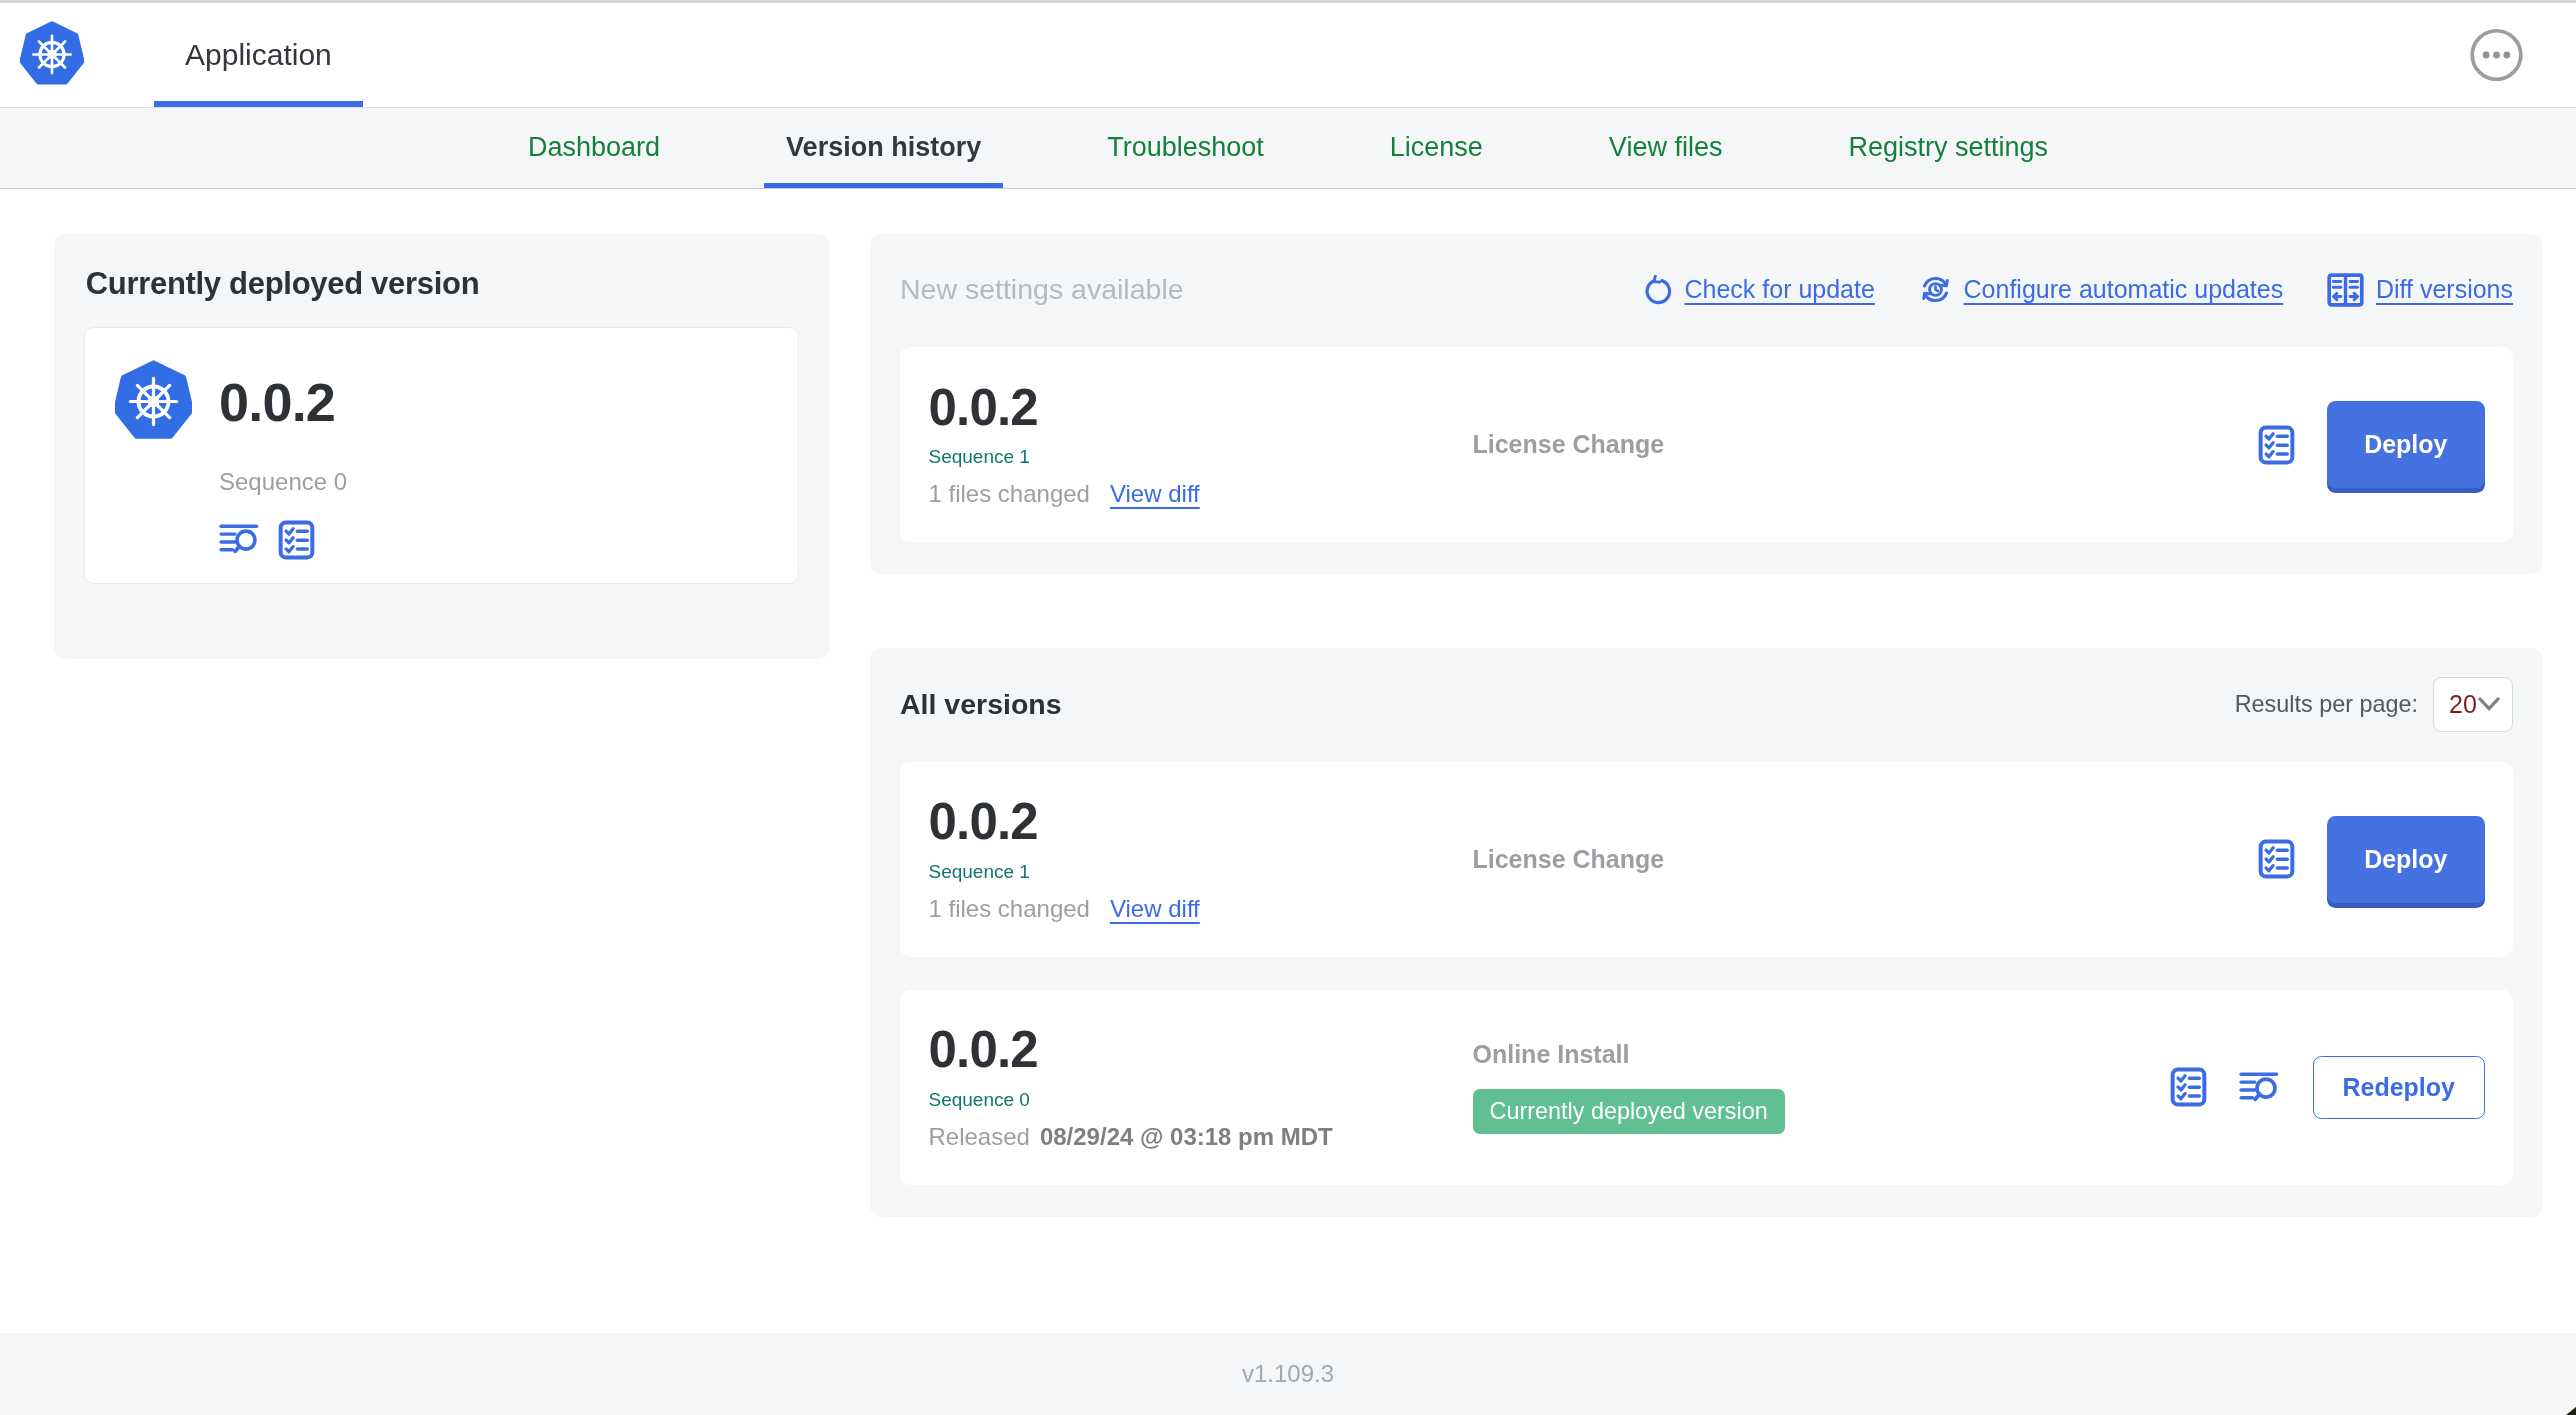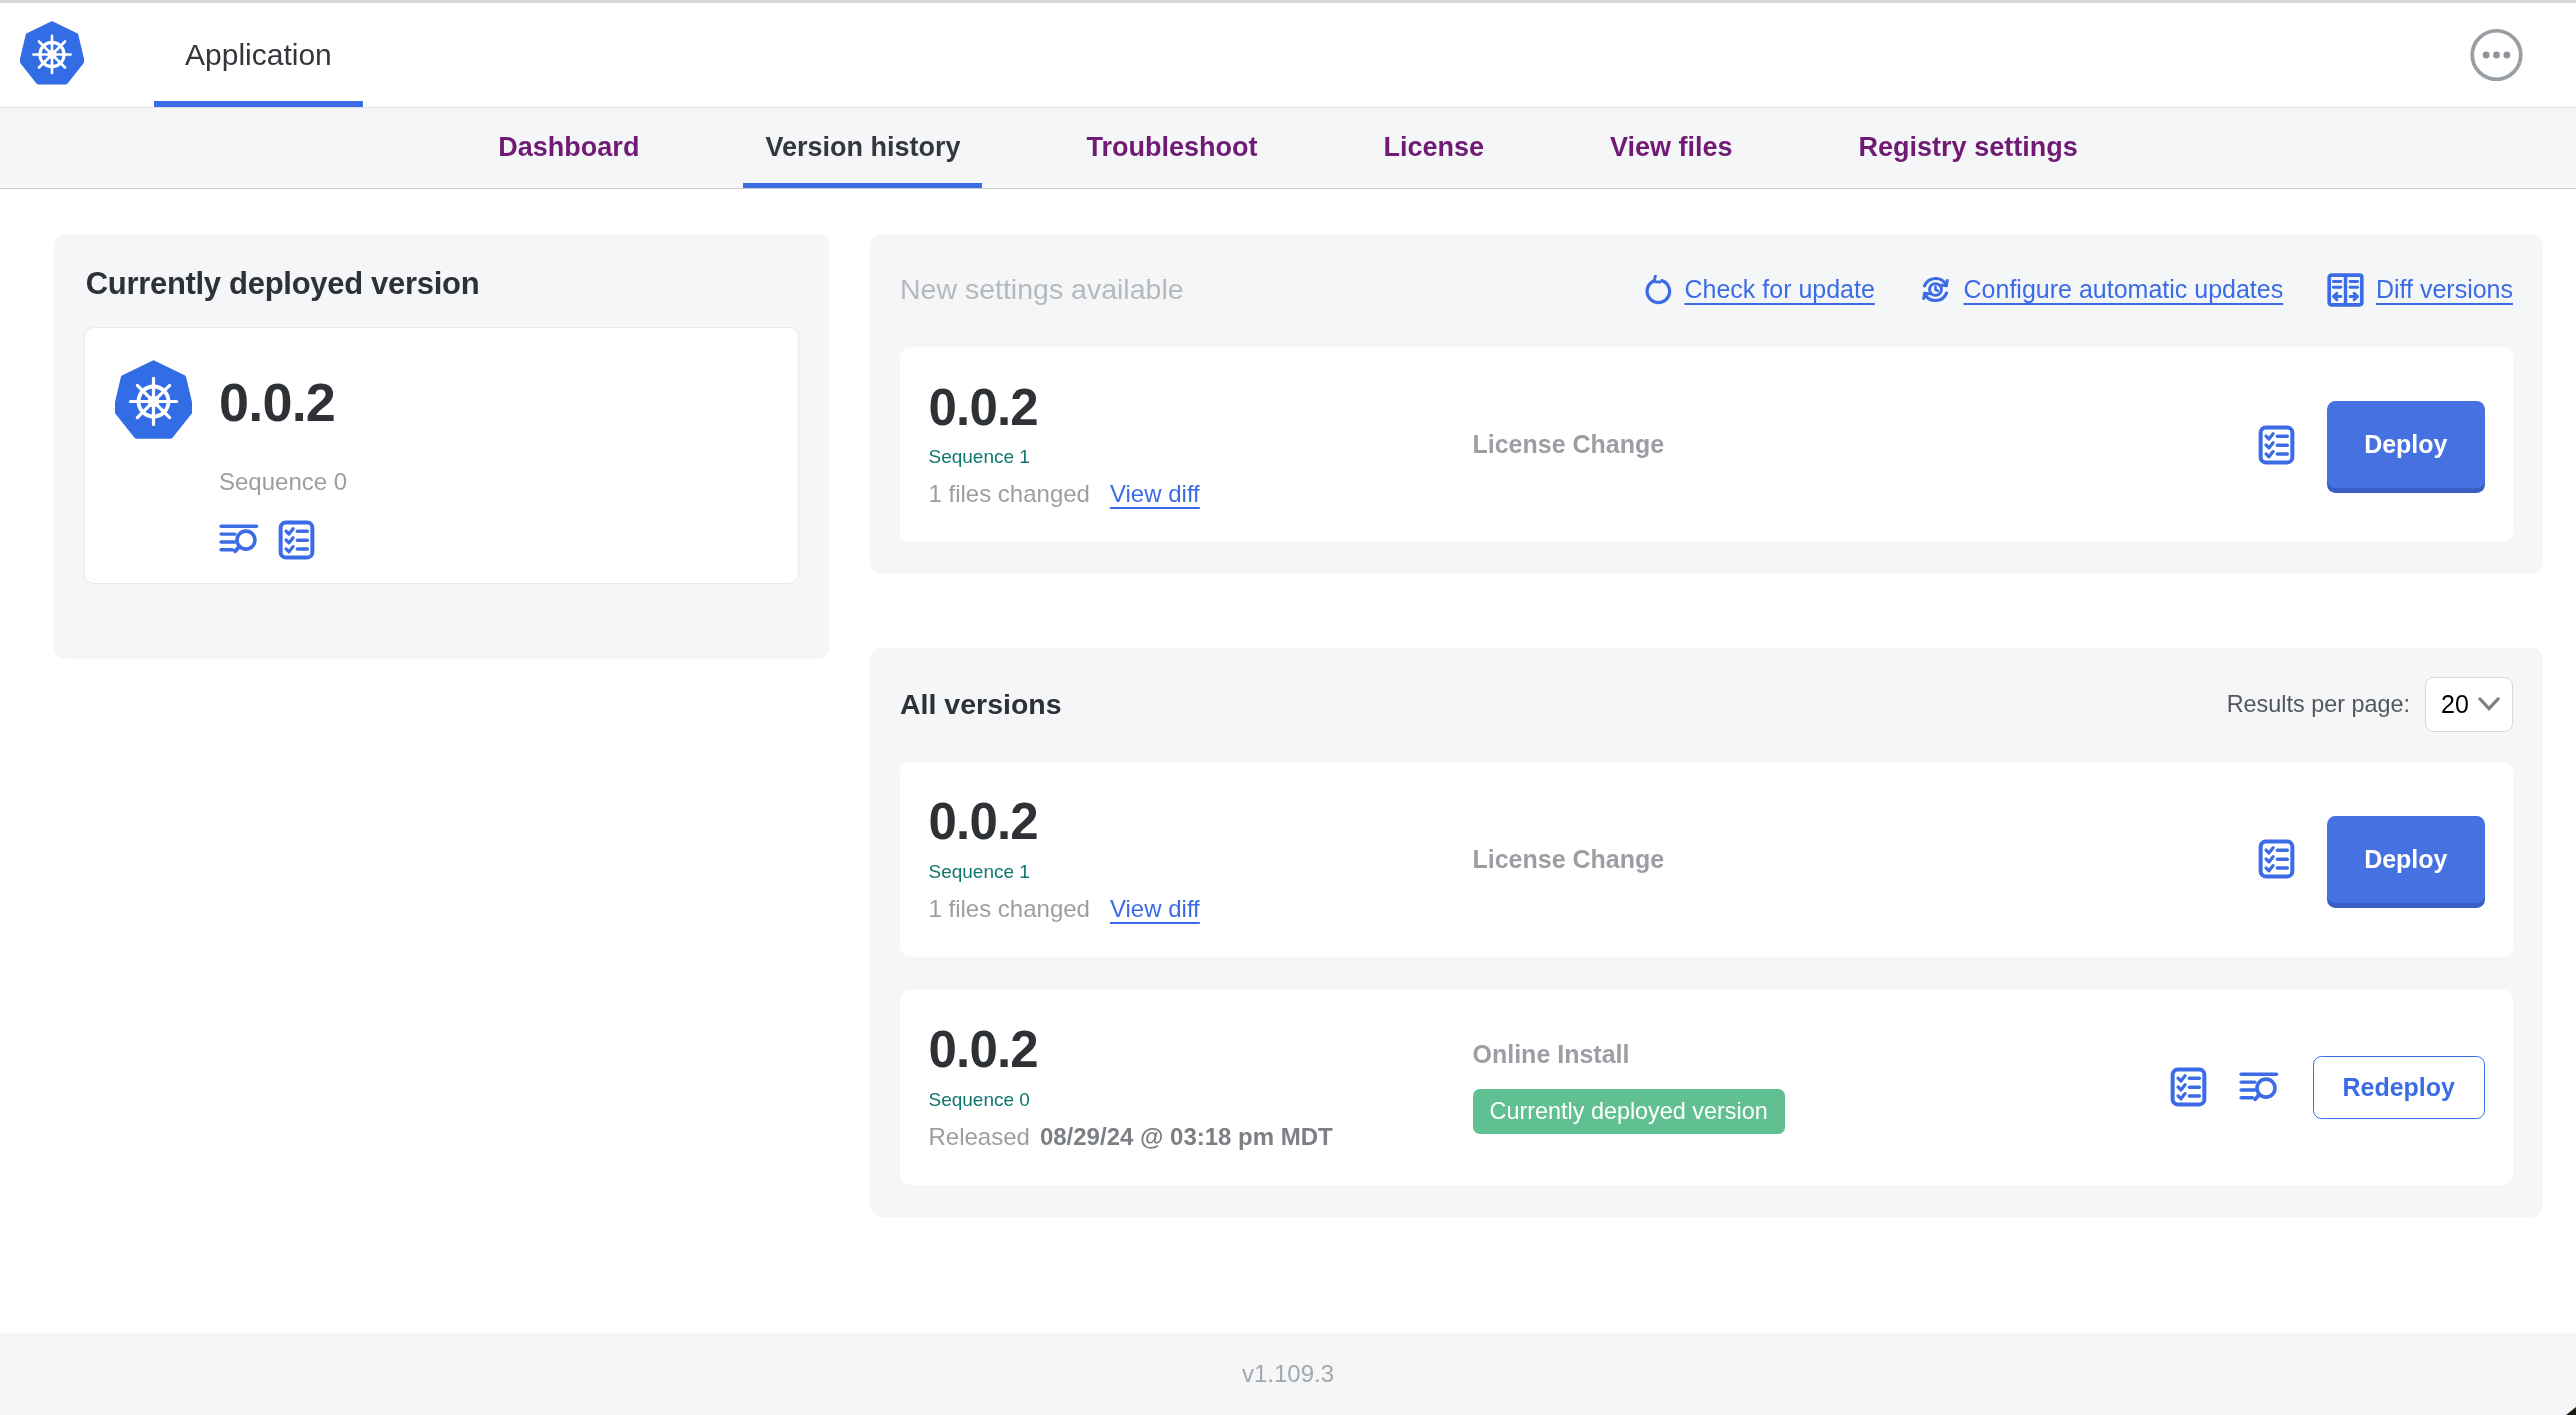--- a/index.html
+++ b/index.html
@@ -16,21 +16,21 @@
   .app-header { height:104px; background:#fff; display:flex; align-items:stretch; padding-left:20px; position:relative; flex:none; }
   .logo-box { align-self:center; width:64px; height:67px; }
   .logo-box svg { display:block; }
   .app-title-wrap { margin-left:70px; position:relative; display:flex; align-items:center; padding:0 31px; cursor:pointer; }
   .app-title { font-size:30px; font-weight:500; color:#33373b; }
   .title-underline { position:absolute; left:0; right:0; bottom:0; height:5.9px; background:var(--accent); }
   .more-btn { position:absolute; right:52px; top:50%; transform:translateY(-50%); width:55px; height:55px; background:none; border:0; cursor:pointer; padding:0; }
 
   
   .nav { height:82px; background:#f5f6f8; border-top:0.8px solid #dddfe1; border-bottom:1.7px solid #cbcfd2; display:flex; justify-content:center; flex:none; }
-  .tab { display:flex; align-items:center; padding:0 22px; margin:0 41px; font-size:27px; color:#701a75; border-bottom:5.9px solid transparent; border-top:5.9px solid transparent; cursor:pointer; white-space:nowrap;font-weight:bold; }
+  .tab { display:flex; align-items:center; padding:0 22px; margin:0 41px; font-size:27px; color:#15803d; border-bottom:5.9px solid transparent; border-top:5.9px solid transparent; cursor:pointer; white-space:nowrap; }
   .tab.active { color:#34383c; font-weight:600; border-bottom-color:var(--accent); }
 
   
   .main { display:flex; align-items:flex-start; gap:41px; margin:45px 33px 0 54px; }
   .panel { background:#f4f6f8; border-radius:11.7px; }
 
   
   .card-current { width:775px; flex:none; padding:31px 30px 29px; min-height:425px; }
   .card-current h2 { font-size:31px; font-weight:700; color:#2e3135; margin:1.7px 0 25px 1.7px; letter-spacing:-0.3px; }
   .cv-card { background:#fff; border:0.8px solid #e7eaec; border-radius:10px; padding:32px 30px 23.4px; }
@@ -64,21 +64,21 @@
   .v-mid { flex:1; min-width:0; }
   .v-source { font-size:25px; font-weight:600; color:#9b9fa3; }
   .badge { display:inline-block; margin-top:20px; background:var(--green); color:#fff; font-size:23.4px; line-height:1; padding:11px 17px 10px; border-radius:6.7px; }
   .v-right { display:flex; align-items:center; gap:32px; color:var(--accent); flex:none; }
   .btn-primary { background:var(--btn); color:#fff; font-size:25px; font-weight:700; padding:29px 37px; border-radius:8.4px; border:0; box-shadow:0 5px 0 var(--btn-dark); cursor:pointer; font-family:inherit; }
   .btn-outline { background:#fff; color:var(--accent); font-size:25px; font-weight:600; padding:16px 28.5px; border-radius:8.4px; border:1.7px solid var(--accent); cursor:pointer; font-family:inherit; }
 
   
   .rpp { display:flex; align-items:center; gap:15px; }
   .rpp-label { font-size:23.4px; color:#53575b; }
-  .select { width:88px; height:55px; background:#fff; border:1.7px solid #d5d8da; border-radius:8.4px; display:flex; align-items:center; justify-content:space-between; padding:0 11.7px 0 15px; font-size:25px; color:#000000; cursor:pointer; }
+  .select { width:80px; height:55px; background:#fff; border:1.7px solid #d5d8da; border-radius:8.4px; display:flex; align-items:center; justify-content:space-between; padding:0 11.7px 0 15px; font-size:25px; color:#7f1d1d; cursor:pointer; }
 
   
   .footer { margin-top:auto; height:82px; background:#f4f6f8; display:flex; align-items:center; justify-content:center; flex:none; }
   .footer-version { font-size:24px; color:#a4a8ab; }
 
   .cursor-artifact { position:absolute; right:0; bottom:0; width:0; height:0; border-right:10px solid #1c1c14; border-top:8.4px solid transparent; }
   svg { display:block; }
 </style>
 </head>
 <body>

